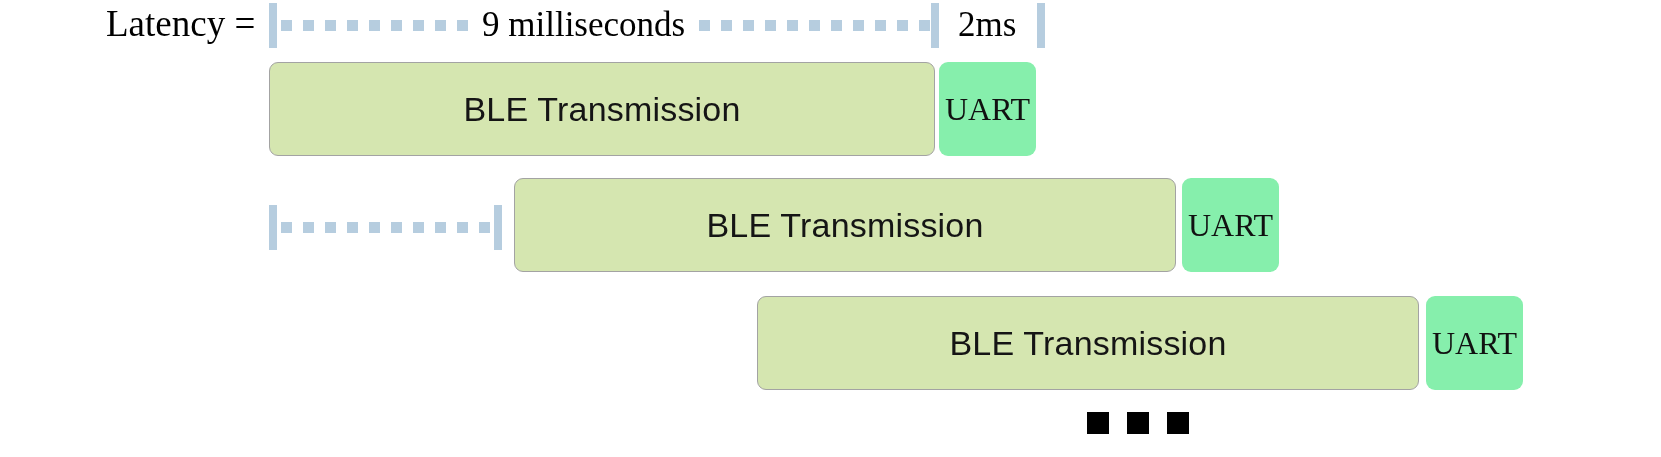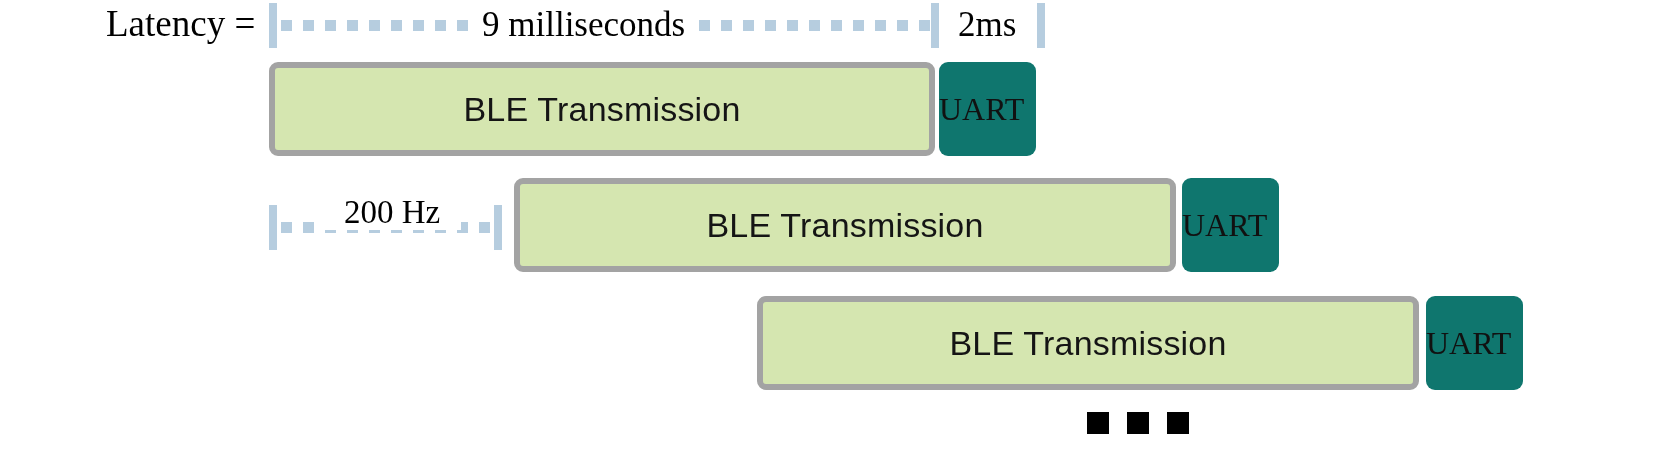--- a/index.html
+++ b/index.html
@@ -55,43 +55,44 @@
   .span-text.two-line {
     font-size: 33px;
     line-height: 1.05;
   }
 
   
   .ble-box {
     position: absolute;
     box-sizing: border-box;
     background: #d5e6b0;
-    border: 6px solid #a3a3a3;
+    border: 1px solid #a3a3a3;
     border-radius: 9px;
     display: flex;
     align-items: center;
     justify-content: center;
   }
   .ble-box .ble-label {
     font-family: "Liberation Sans", "DejaVu Sans", sans-serif;
     font-size: 34px;
     color: #151515;
     letter-spacing: 0.2px;
     white-space: nowrap;
   }
 
   
   .uart-box {
     position: absolute;
     box-sizing: border-box;
-    background: #0f766e;
+    background: #86efac;
     border: none;
     border-radius: 9px;
     display: flex;
     align-items: center;
+    justify-content: center;
   }
   .uart-box .uart-label {
     font-family: "Liberation Serif", "DejaVu Serif", serif;
     font-size: 32px;
     color: #111111;
     white-space: nowrap;
   }
 
   
   #ellipsis {
@@ -126,21 +127,20 @@
   <div class="uart-box" style="left:939px; top:62px; width:97px; height:94px;">
     <span class="uart-label">UART</span>
   </div>
 
 
   <div class="tick" style="left:269px; top:205px; height:45px;"></div>
   <div class="dots" style="left:281px; top:222px; width:218px;"></div>
   <div class="tick" style="left:494px; top:205px; height:45px;"></div>
 
   <div class="span-text two-line" style="left:323px; top:195px; width:130px; padding:0 4px;">
-    <div>200 Hz</div>
   </div>
 
   <div class="ble-box" style="left:514px; top:178px; width:662px; height:94px;">
     <span class="ble-label">BLE Transmission</span>
   </div>
   <div class="uart-box" style="left:1182px; top:178px; width:97px; height:94px;">
     <span class="uart-label">UART</span>
   </div>
 
   <div class="ble-box" style="left:757px; top:296px; width:662px; height:94px;">

